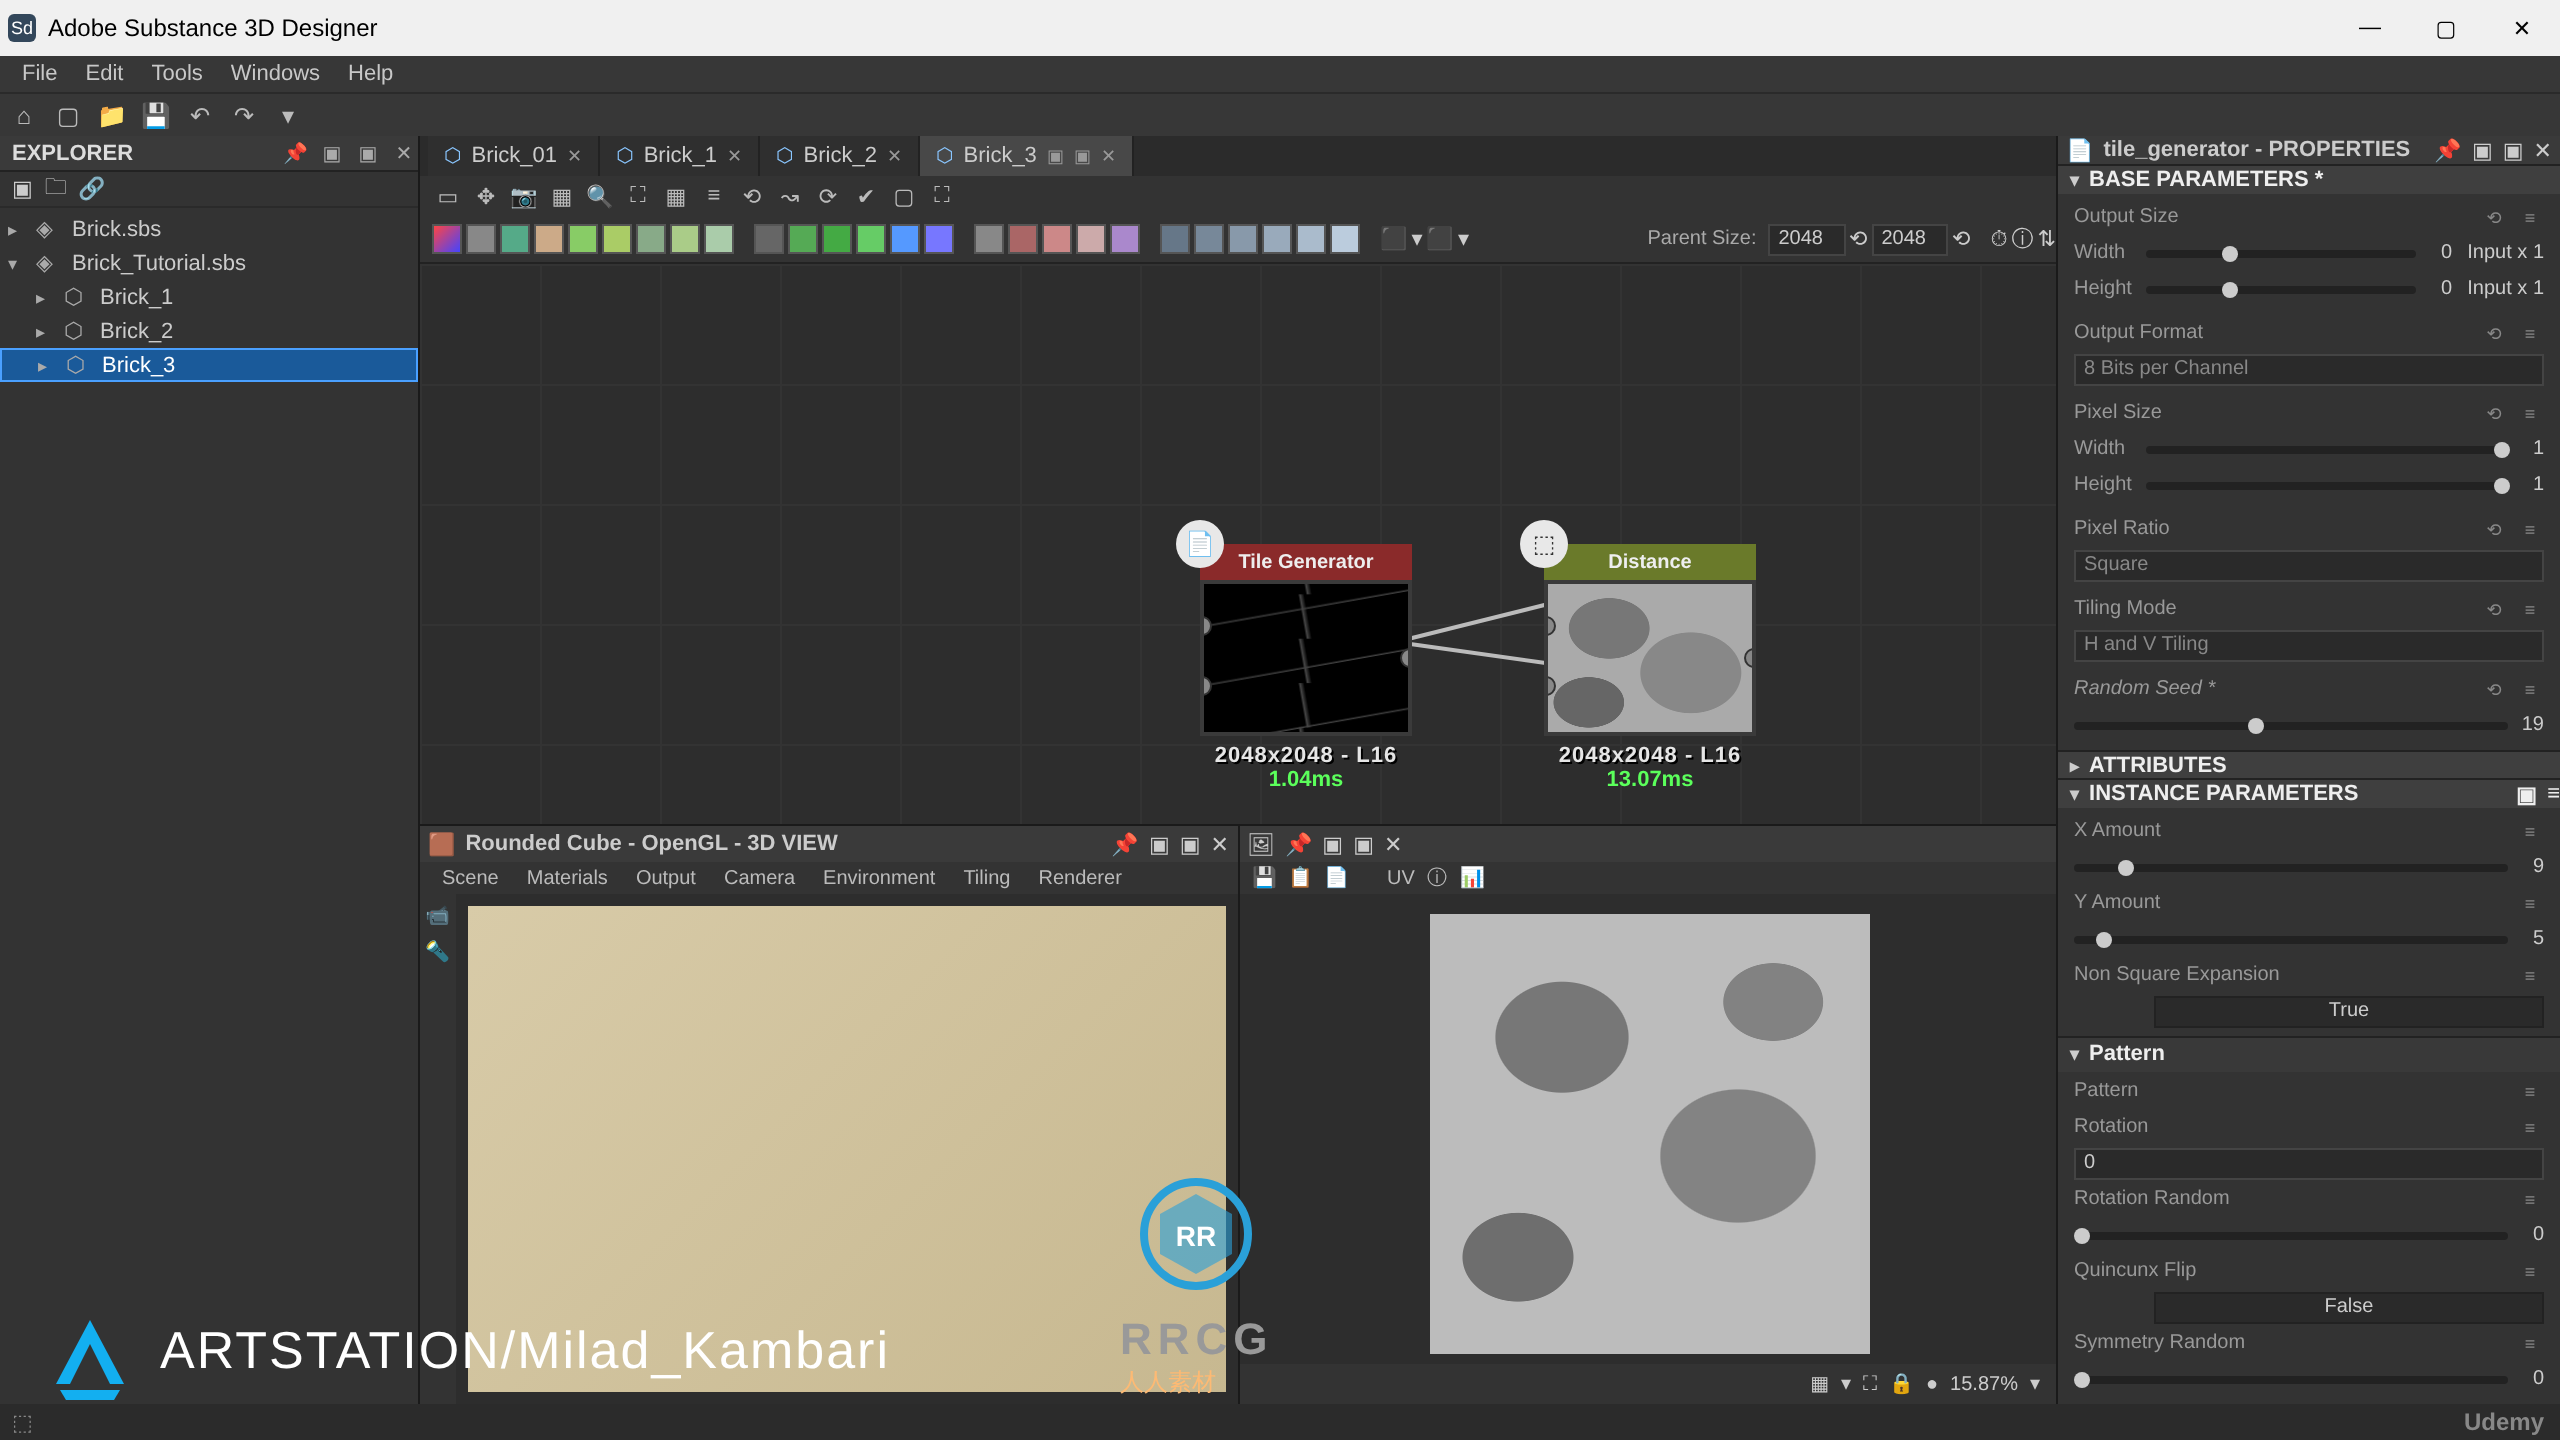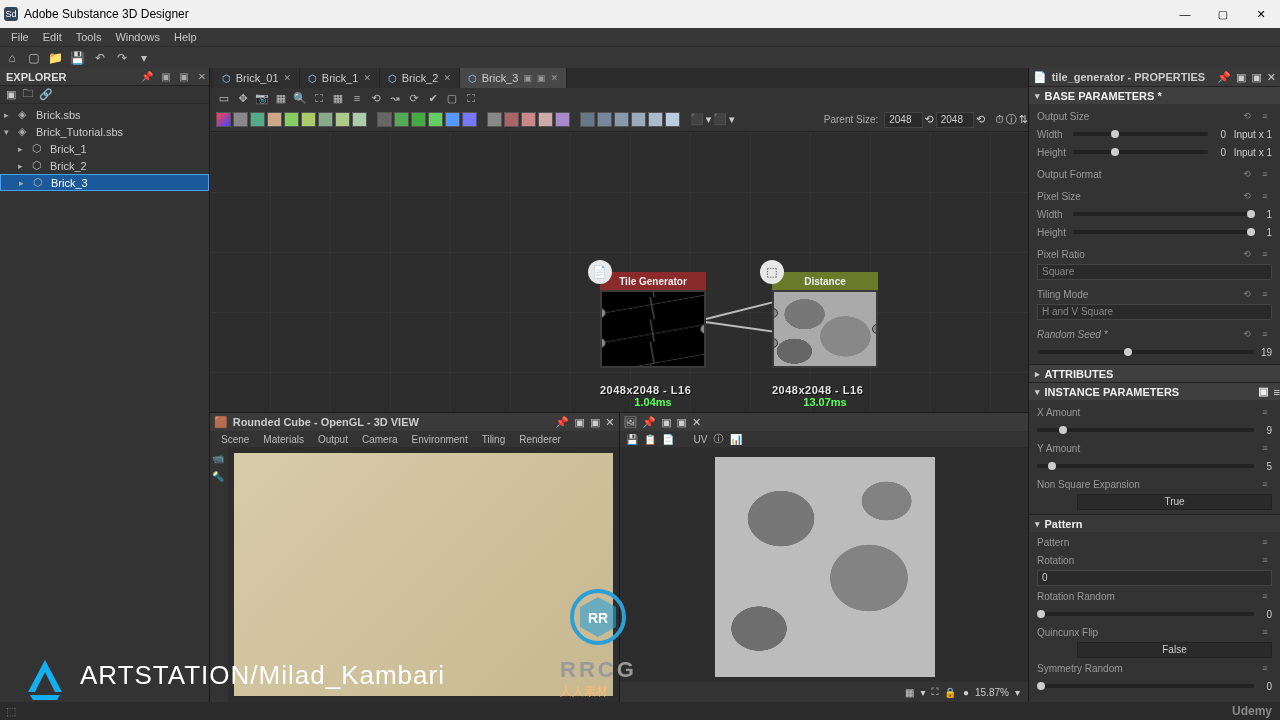--- a/index.html
+++ b/index.html
@@ -60,21 +60,21 @@
   .node .body { height: 78px; background: #000; border: 2px solid #3a3a3a; position: relative; overflow: hidden; }
   .node.tile .body::before { content: ""; position: absolute; inset: 0; background:
       linear-gradient(80deg, transparent 48%, #444 49%, transparent 51%) 0 10%/100% 30%,
       linear-gradient(-10deg, transparent 48%, #444 49%, transparent 51%) 0 60%/100% 40%; }
   .node.dist .body { background: #aaa; }
   .node.dist .body::before { content: ""; position: absolute; inset: 0; background:
       radial-gradient(40px 30px at 30% 30%, #777 50%, transparent 51%),
       radial-gradient(50px 40px at 70% 60%, #888 50%, transparent 51%),
       radial-gradient(35px 25px at 20% 80%, #666 50%, transparent 51%); }
   .node .port { position: absolute; width: 10px; height: 10px; background: #888; border-radius: 50%; border: 1px solid #333; }
-  .node .meta { text-align: left; margin-top: 16px; font-size: 11px; color: #e6e6e6; font-weight: bold; letter-spacing: 0.5px; text-shadow: 1px 1px 0 #000; }
+  .node .meta { text-align: center; margin-top: 4px; font-size: 11px; color: #e6e6e6; font-weight: bold; letter-spacing: 0.5px; text-shadow: 1px 1px 0 #000; }
   .node .time { text-align: center; font-size: 11px; font-weight: bold; }
   .tile .time { color: #5bff5b; }
   .dist .time { color: #5bff5b; }
 
   .edge { position: absolute; border-top: 2px solid #bbb; transform-origin: left center; }
 
   
   .viewers { height: 290px; display: flex; border-top: 1px solid #1a1a1a; }
   .viewer3d { flex: 1; background: #2b2b2b; border-right: 1px solid #1a1a1a; display: flex; flex-direction: column; position: relative; }
   .viewer2d { flex: 1; background: #2b2b2b; display: flex; flex-direction: column; position: relative; }
@@ -417,20 +417,23 @@
           <span class="val small">0</span>
           <span class="val">Input x 1</span>
         </div>
 
       <div class="proprow" style="margin-top:4px">
           <span class="label">Output Format</span>
           <span class="flex"></span>
           <span class="pbtn">⟲</span>
           <span class="pbtn">≡</span>
         </div>
+      <div class="proprow">
+          <span class="selectbox">8 Bits per Channel</span>
+        </div>
 
       <div class="proprow" style="margin-top:4px">
           <span class="label">Pixel Size</span>
           <span class="flex"></span>
           <span class="pbtn">⟲</span>
           <span class="pbtn">≡</span>
         </div>
       <div class="proprow">
           <span class="label" style="width:32px">Width</span>
           <span class="slider">
@@ -456,21 +459,21 @@
           <span class="selectbox">Square</span>
         </div>
 
       <div class="proprow" style="margin-top:4px">
           <span class="label">Tiling Mode</span>
           <span class="flex"></span>
           <span class="pbtn">⟲</span>
           <span class="pbtn">≡</span>
         </div>
       <div class="proprow">
-          <span class="selectbox">H and V Square</span>
+          <span class="selectbox">H and V Tiling</span>
         </div>
 
       <div class="proprow" style="margin-top:4px">
           <span class="label" style="font-style:italic">Random Seed *</span>
           <span class="flex"></span>
           <span class="pbtn">⟲</span>
           <span class="pbtn">≡</span>
         </div>
       <div class="proprow">
           <span class="slider">

